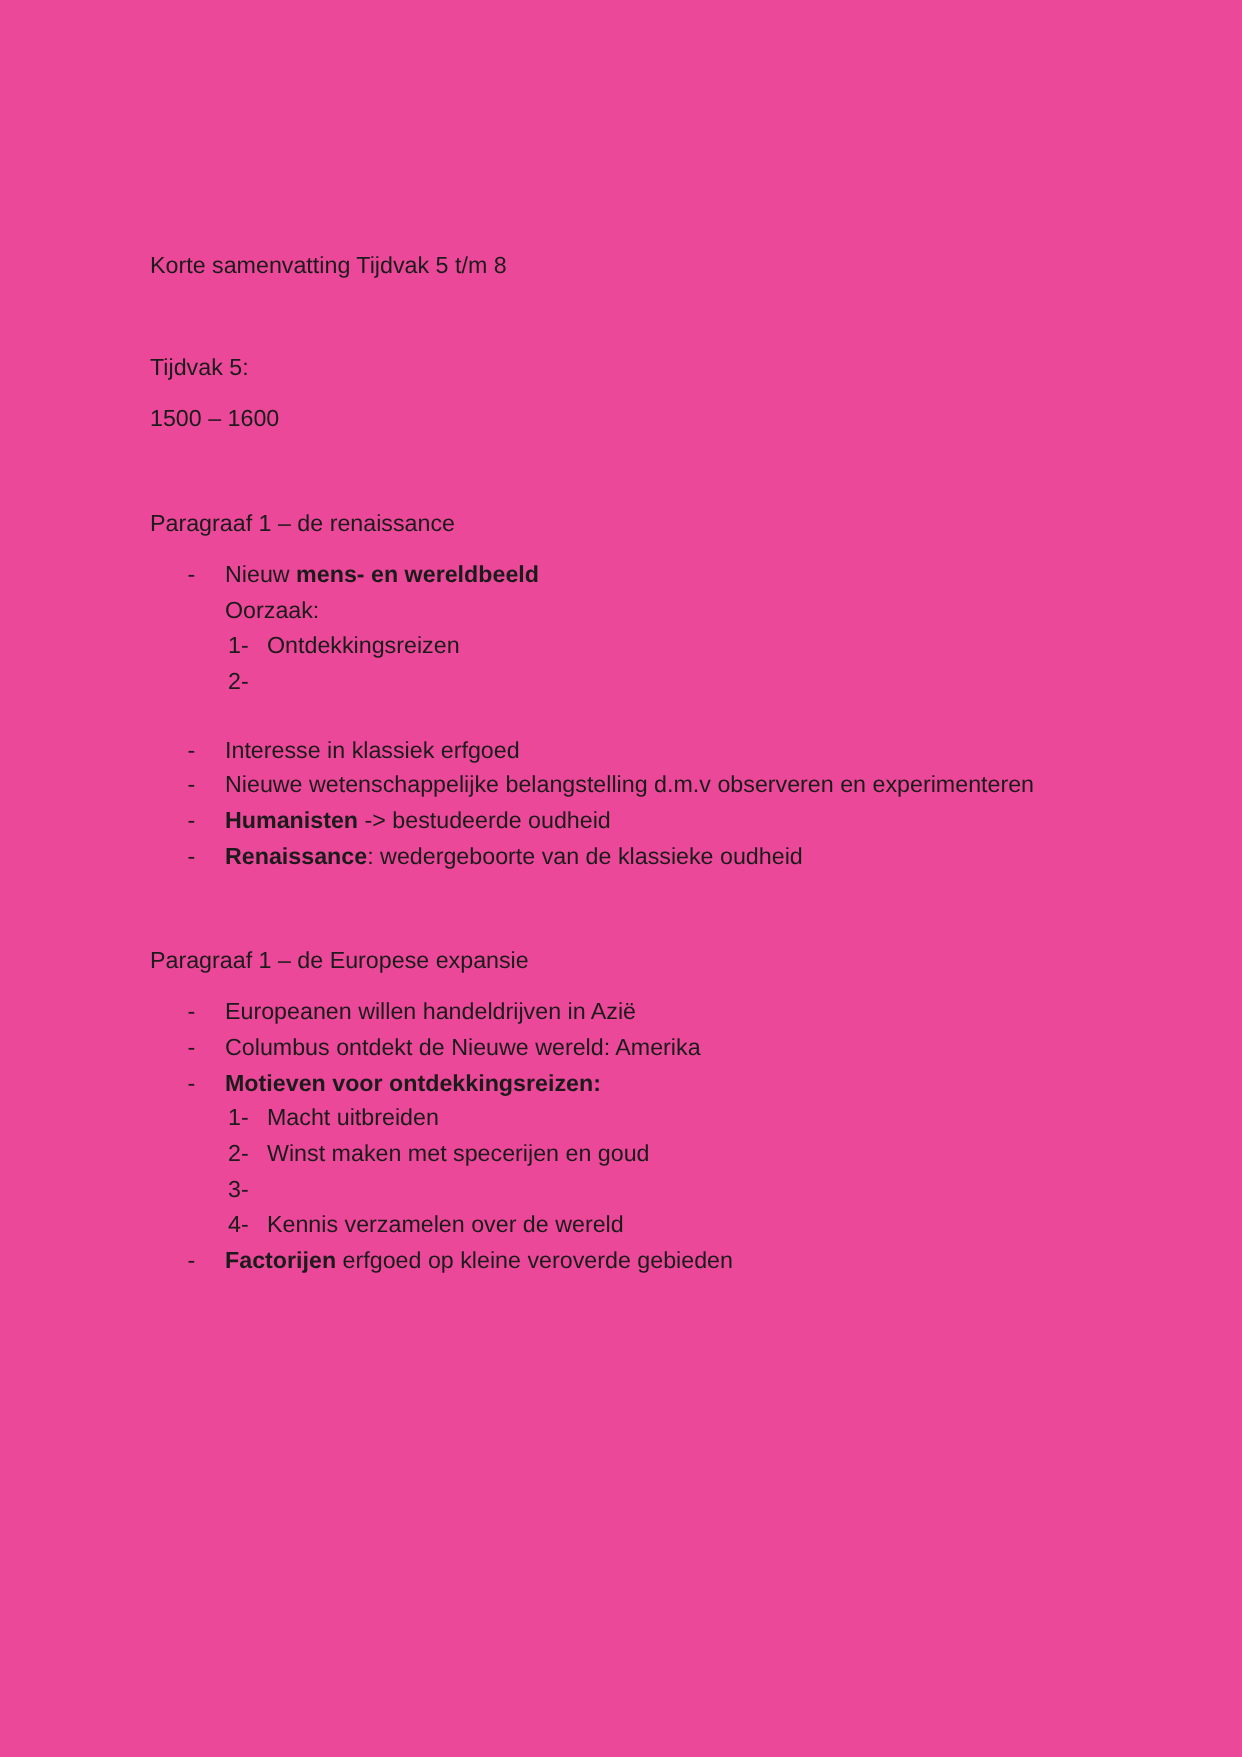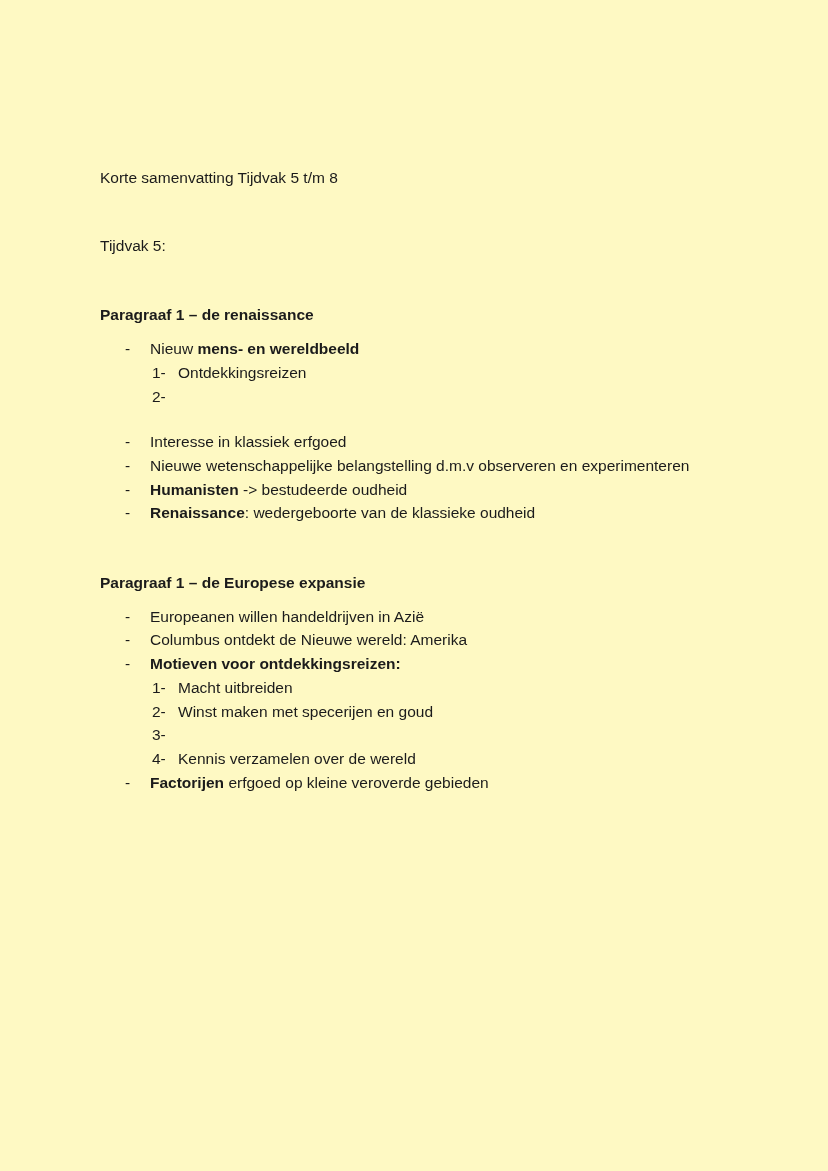--- a/index.html
+++ b/index.html
@@ -4,39 +4,39 @@
 <style>
   html, body {
     margin: 0;
     padding: 0;
     background: #ffffff;
   }
   .page {
     position: relative;
     width: 828px;
     height: 1171px;
-    background: #fef9c3;
+    background: #ec4899;
     font-family: "Liberation Sans", "DejaVu Sans", sans-serif;
     font-size: 15.5px;
     line-height: 23.7px;
     color: #1b1b1b;
     box-sizing: border-box;
     padding: 166px 100px 0 100px;
     overflow: hidden;
   }
   p, h2 { margin: 0; padding: 0; font-size: 15.5px; font-weight: normal; }
   .bold { font-weight: normal; }
   b { font-weight: bold; margin-top: 12px; }
 
   .doc-title      { margin-top: 0; }
   .period-heading { margin-top: 44px; }
   .period-range   { margin-top: 11px; }
 
   section { display: block; }
-  .section-heading { margin-top: 46px; font-weight: bold; }
+  .section-heading { margin-top: 46px; font-weight: normal; }
   .lines { margin-top: 10px; }
 
   .line { display: flex; align-items: flex-start; }
   .line .marker {
     flex: 0 0 auto;
     display: inline-block;
   }
   .line.bullet .marker { margin-left: 25px; width: 25px; }
   .line.num    .marker { margin-left: 52px; width: 26px; }
   .line.plain  .txt    { margin-left: 50px; }
@@ -44,27 +44,31 @@
 </style>
 </head>
 <body>
 
 <div class="page">
 
   <p class="doc-title">Korte samenvatting Tijdvak 5 t/m 8</p>
 
   <p class="period-heading bold">Tijdvak 5:</p>
 
+  <p class="period-range bold">1500 – 1600</p>
 
   <section>
     <h2 class="section-heading">Paragraaf 1 – de renaissance</h2>
     <div class="lines">
         <div class="line bullet">
           <span class="marker">-</span>
           <span class="txt"><span>Nieuw </span><b>mens- en wereldbeeld</b></span>
+        </div>
+        <div class="line plain">
+          <span class="txt"><span>Oorzaak:</span></span>
         </div>
         <div class="line num">
           <span class="marker">1-</span>
           <span class="txt"><span>Ontdekkingsreizen</span></span>
         </div>
         <div class="line num">
           <span class="marker">2-</span>
         </div>
         <div class="spacer"></div>
         <div class="line bullet">

